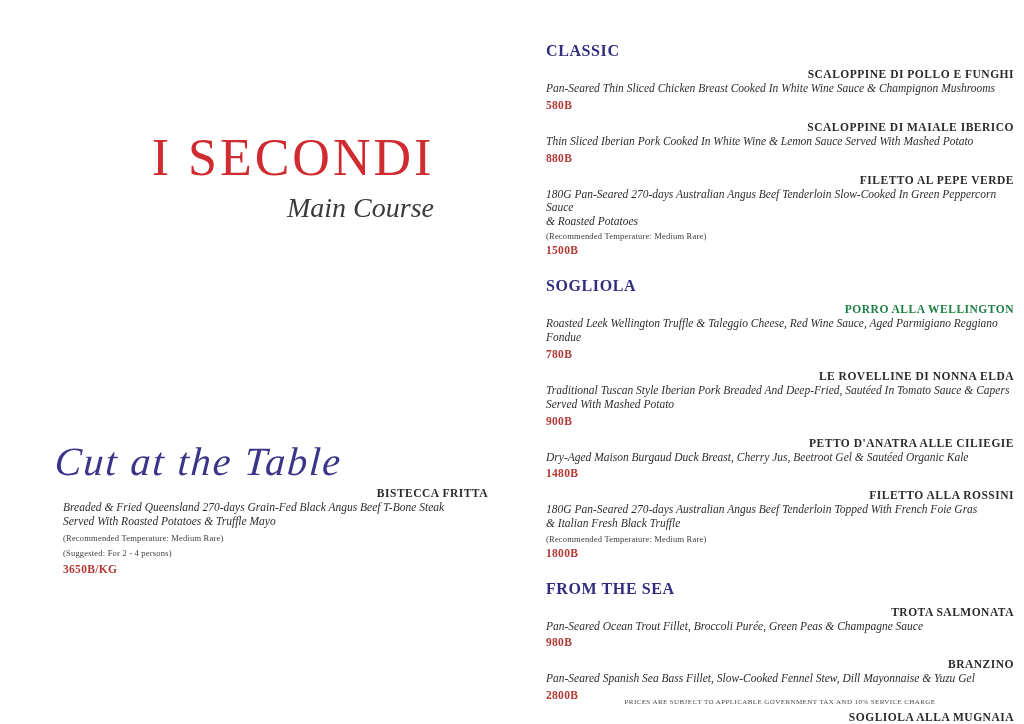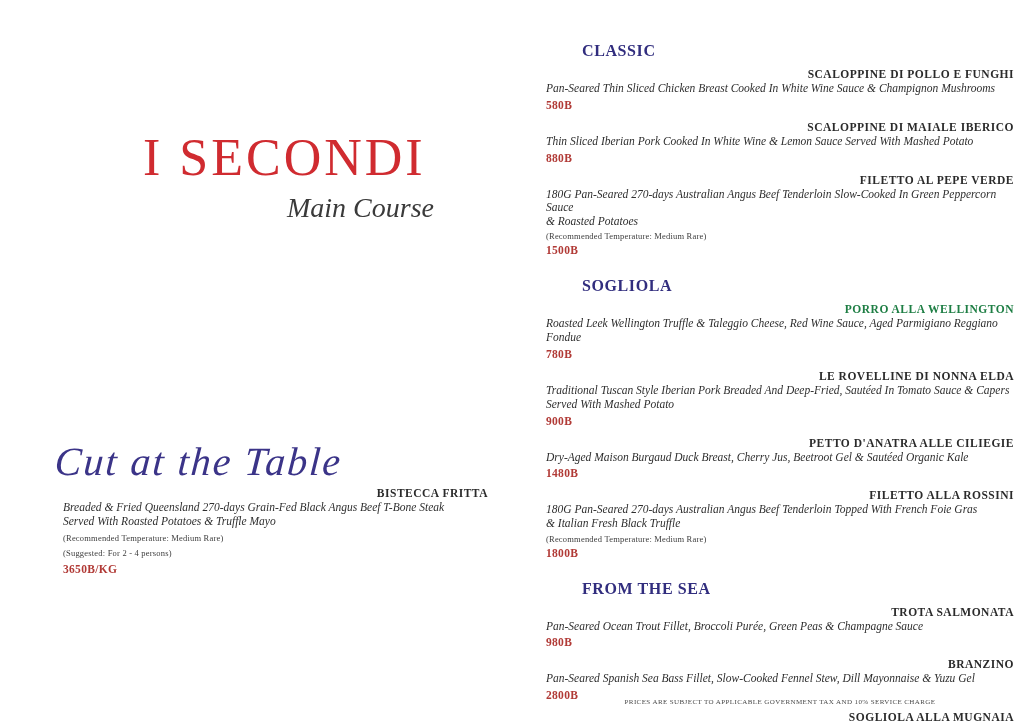--- a/index.html
+++ b/index.html
@@ -11,21 +11,21 @@
     background: #ffffff;
     font-family: "Liberation Serif", "DejaVu Serif", serif;
     color: #2e2e2e;
     overflow: hidden;
   }
 
   
   .menu-title {
     position: absolute;
     left: 143px; top: 128px; width: 300px;
-    text-align: left;
+    text-align: center;
     font-size: 52px;
     letter-spacing: 3px;
     color: var(--title-red, #d02b30);
     font-weight: 400;
     white-space: nowrap;
   }
   .menu-subtitle {
     position: absolute;
     left: 148px; top: 192px; width: 286px;
     text-align: right;
@@ -86,21 +86,20 @@
     position: absolute;
     left: 546px; top: 42px; width: 468px;
   }
   .menu-section { margin-bottom: 21px; }
   .section-heading {
     font-weight: bold;
     font-size: 16px;
     letter-spacing: 0.6px;
     color: var(--heading-navy, #312d7e);
     margin-bottom: 8px;
-    margin-left: 36px;
   }
 
   
   .footer-note {
     position: absolute;
     left: 546px; top: 698px; width: 468px;
     text-align: center;
     font-size: 7px;
     letter-spacing: 0.4px;
     color: #4a4a4a;

